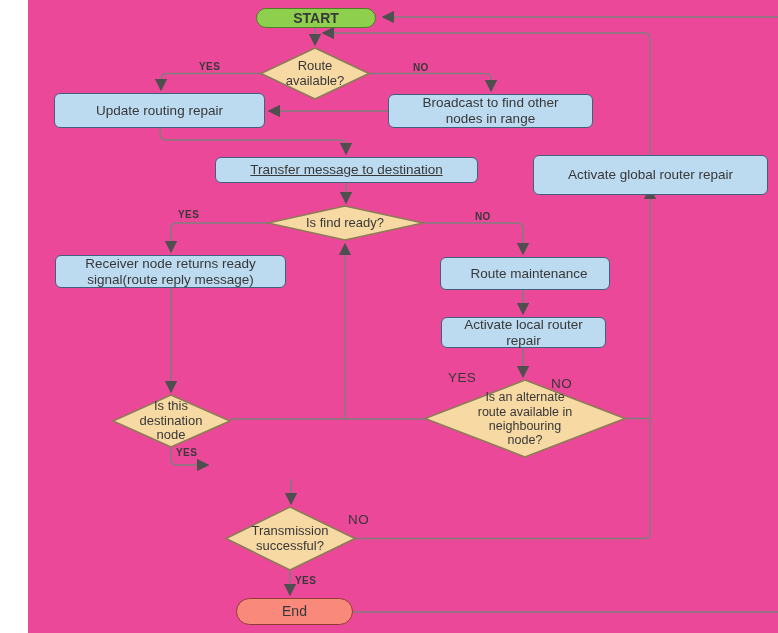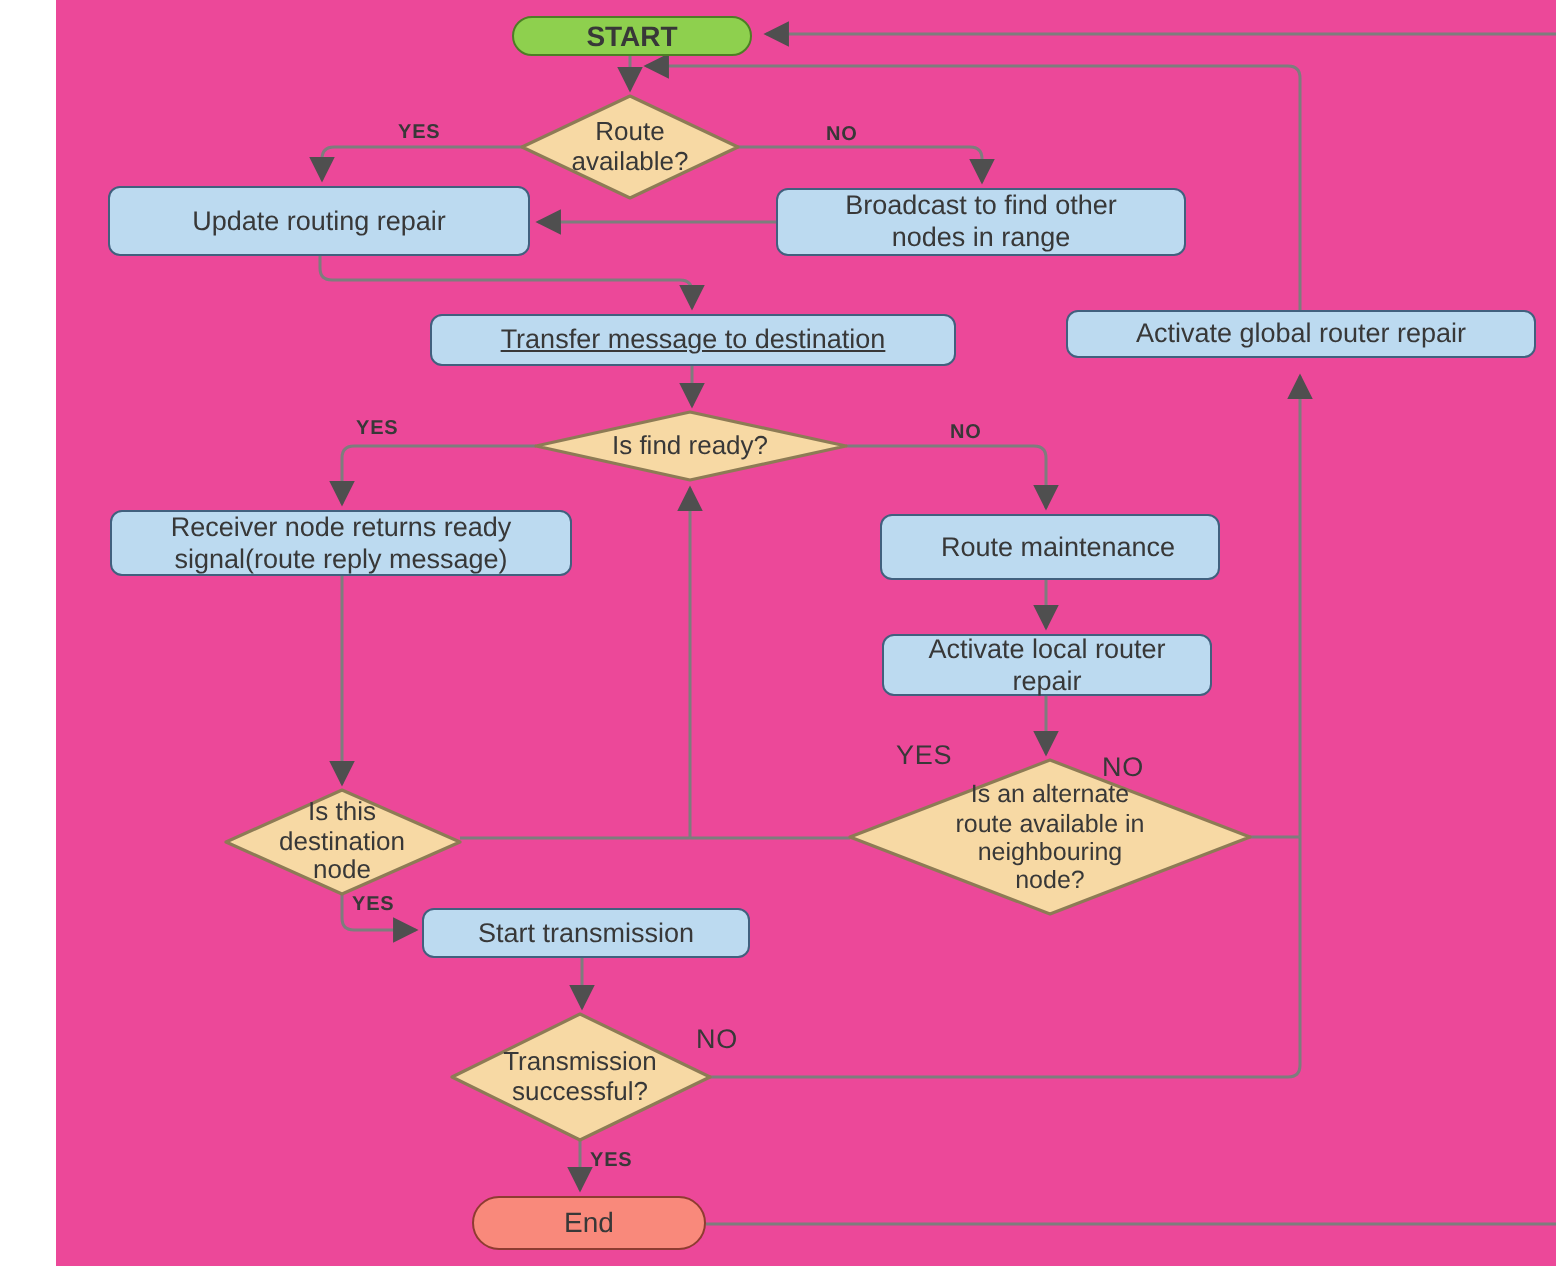--- a/index.html
+++ b/index.html
@@ -77,31 +77,30 @@
 
   <div class="node terminator start" style="left:228px;top:8px;width:120px;height:20px;">START</div>
 
   <div class="node process" style="left:26px;top:93px;width:211px;height:35px;">Update routing repair</div>
 
   <div class="node process" style="left:360px;top:94px;width:205px;height:34px;">Broadcast to find other
 nodes in range</div>
 
   <div class="node process" style="left:187px;top:157px;width:263px;height:26px;text-decoration:underline;">Transfer message to destination</div>
 
-  <div class="node process" style="left:505px;top:155px;width:235px;height:24px;">Activate global router repair</div>
+  <div class="node process" style="left:505px;top:155px;width:235px;height:40px;">Activate global router repair</div>
 
   <div class="node process" style="left:27px;top:255px;width:231px;height:33px;">Receiver node returns ready
 signal(route reply message)</div>
 
   <div class="node process" style="left:412px;top:257px;width:170px;height:33px;padding-left:16px;">Route maintenance</div>
 
   <div class="node process" style="left:413px;top:317px;width:165px;height:31px;">Activate local router
 repair</div>
 
-  <div class="node process" style="left:183px;top:454px;width:164px;height:25px;">Start transmission</div>
 
   <div class="node terminator end" style="left:208px;top:598px;width:117px;height:27px;">End</div>
 
   <div class="dtext" style="left:242px;top:59px;width:90px;height:29px;">Route
 available?</div>
 
   <div class="dtext" style="left:257px;top:215px;width:120px;height:16px;">Is find ready?</div>
 
   <div class="dtext" style="left:437px;top:391px;width:120px;height:56px;font-size:12.5px;">Is an alternate
 route available in

